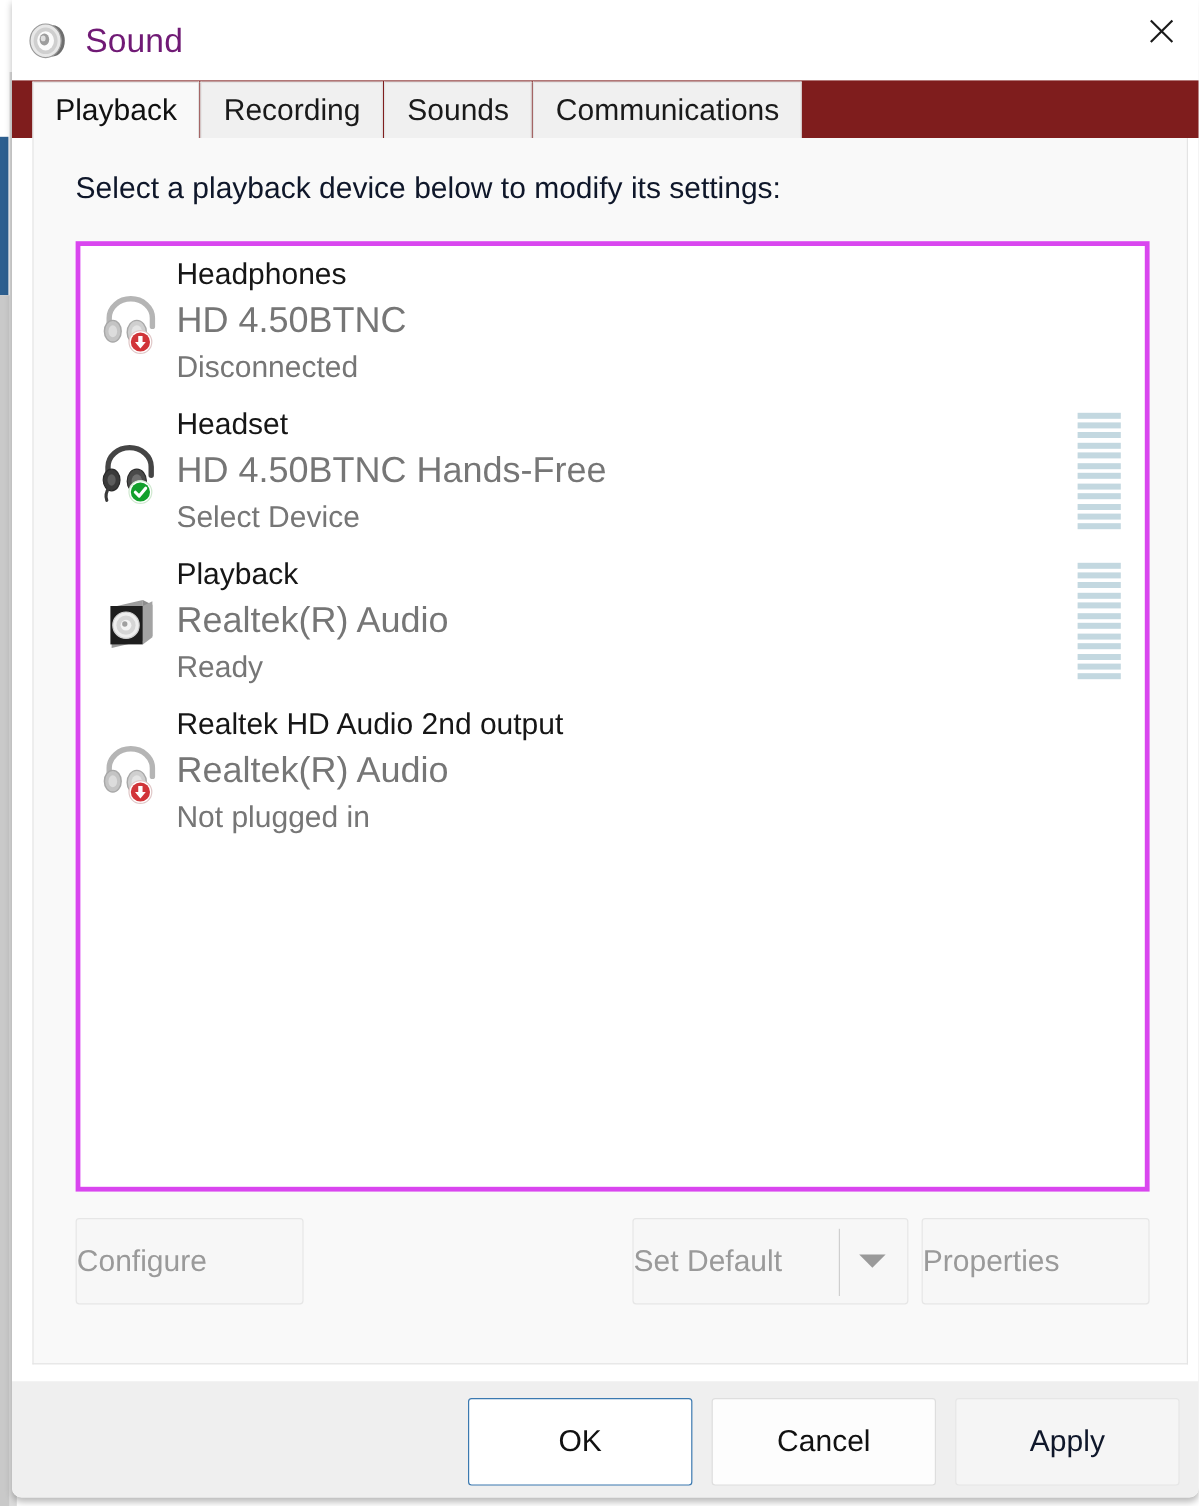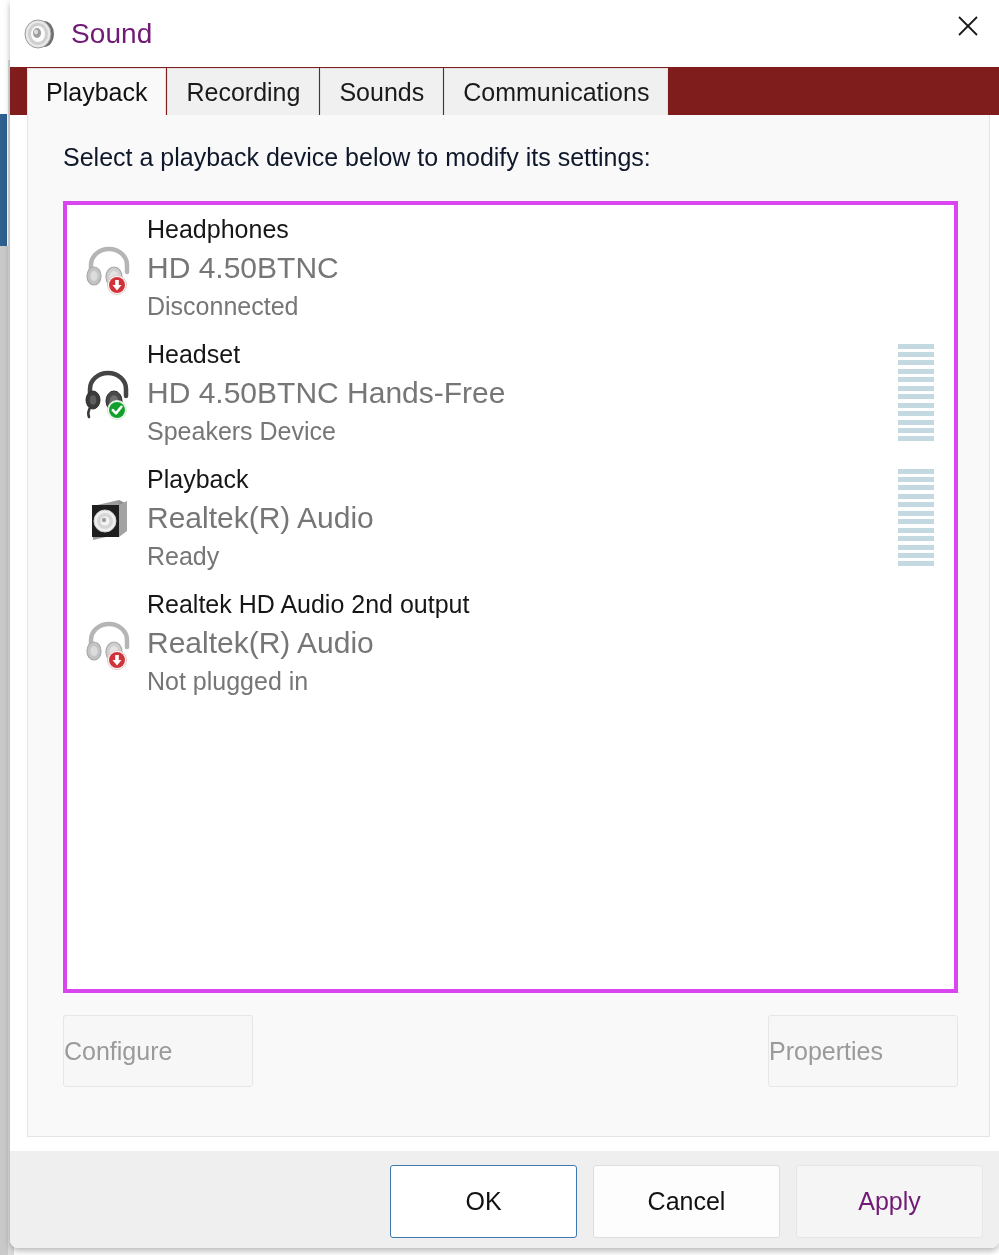--- a/index.html
+++ b/index.html
@@ -280,21 +280,21 @@
   .fbtn-cancel {
     left: 583px; width: 187px;
     background: #fdfdfd;
     border: 1px solid #dedede;
     color: #111111;
   }
   .fbtn-apply {
     left: 786px; width: 187px;
     background: #f5f5f5;
     border: 1px solid #e6e6e6;
-    color: #701a75;
+    color: #0f172a;
   }
 </style>
 </head>
 <body>
 
 <div class="bg-white-left"></div>
 <div class="bg-blue-strip"></div>
 <div class="bg-grey-strip-light"></div>
 <div class="bg-grey-strip"></div>
 
@@ -369,21 +369,21 @@
             <ellipse cx="33" cy="36" rx="4.3" ry="5.8" fill="#707070"></ellipse>
             <path d="M10 41 q-4 6 -2 11" fill="none" stroke="#3a3a3a" stroke-width="2.6" stroke-linecap="round"></path>
             <circle cx="36" cy="45" r="9.5" fill="#ffffff" stroke="#cfe8cf" stroke-width="1"></circle>
             <circle cx="36" cy="45" r="8" fill="#12a02c"></circle>
             <path d="M31.8 45.2 L35 48.4 L40.4 41.8" fill="none" stroke="#ffffff" stroke-width="2.6" stroke-linecap="round" stroke-linejoin="round"></path>
           </svg>
         </div>
         <div class="device-text">
           <span class="dev-name">Headset</span>
           <span class="dev-desc">HD 4.50BTNC Hands-Free</span>
-          <span class="dev-status">Speakers Device</span>
+          <span class="dev-status">Select Device</span>
         </div>
         <div class="vumeter">
           <div class="vu-seg"></div>
             <div class="vu-seg"></div>
             <div class="vu-seg"></div>
           <div class="vu-seg"></div>
             <div class="vu-seg"></div>
             <div class="vu-seg"></div>
           <div class="vu-seg"></div>
             <div class="vu-seg"></div>
@@ -447,20 +447,25 @@
           <span class="dev-status">Not plugged in</span>
         </div>
       </div>
 
     </div>
 
     <div class="btnrow">
       <div class="btn btn-configure">
         <span>Configure</span>
       </div>
+      <div class="btn btn-setdefault">
+        <span>Set Default</span>
+        <span class="split-divider"></span>
+        <span class="split-arrow"></span>
+      </div>
       <div class="btn btn-properties">
         <span>Properties</span>
       </div>
     </div>
 
   </div>
 
   <div class="footer">
     <div class="fbtn fbtn-ok">
       <span>OK</span>

